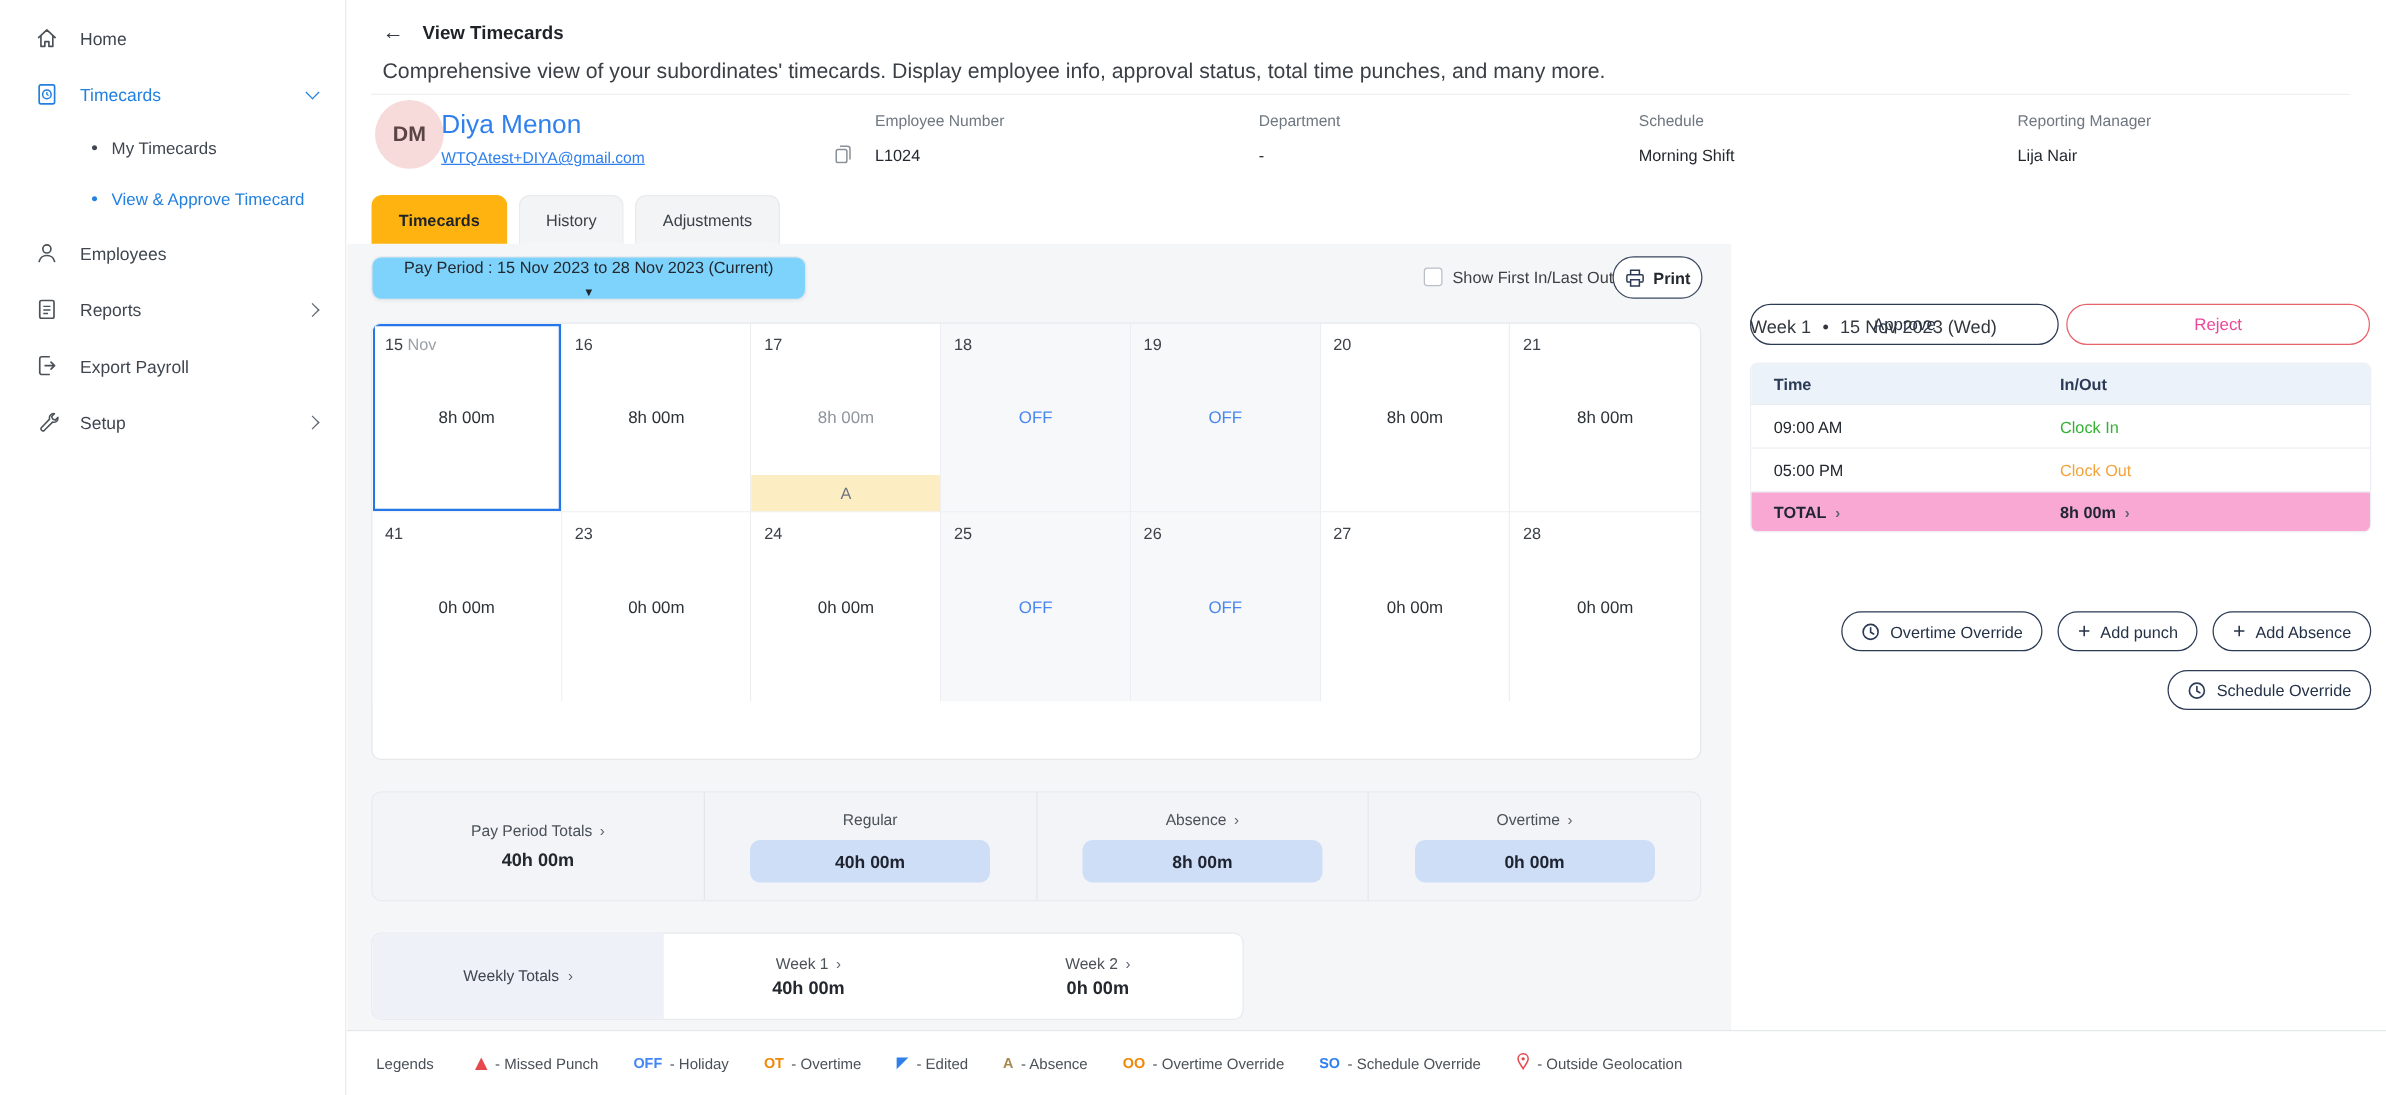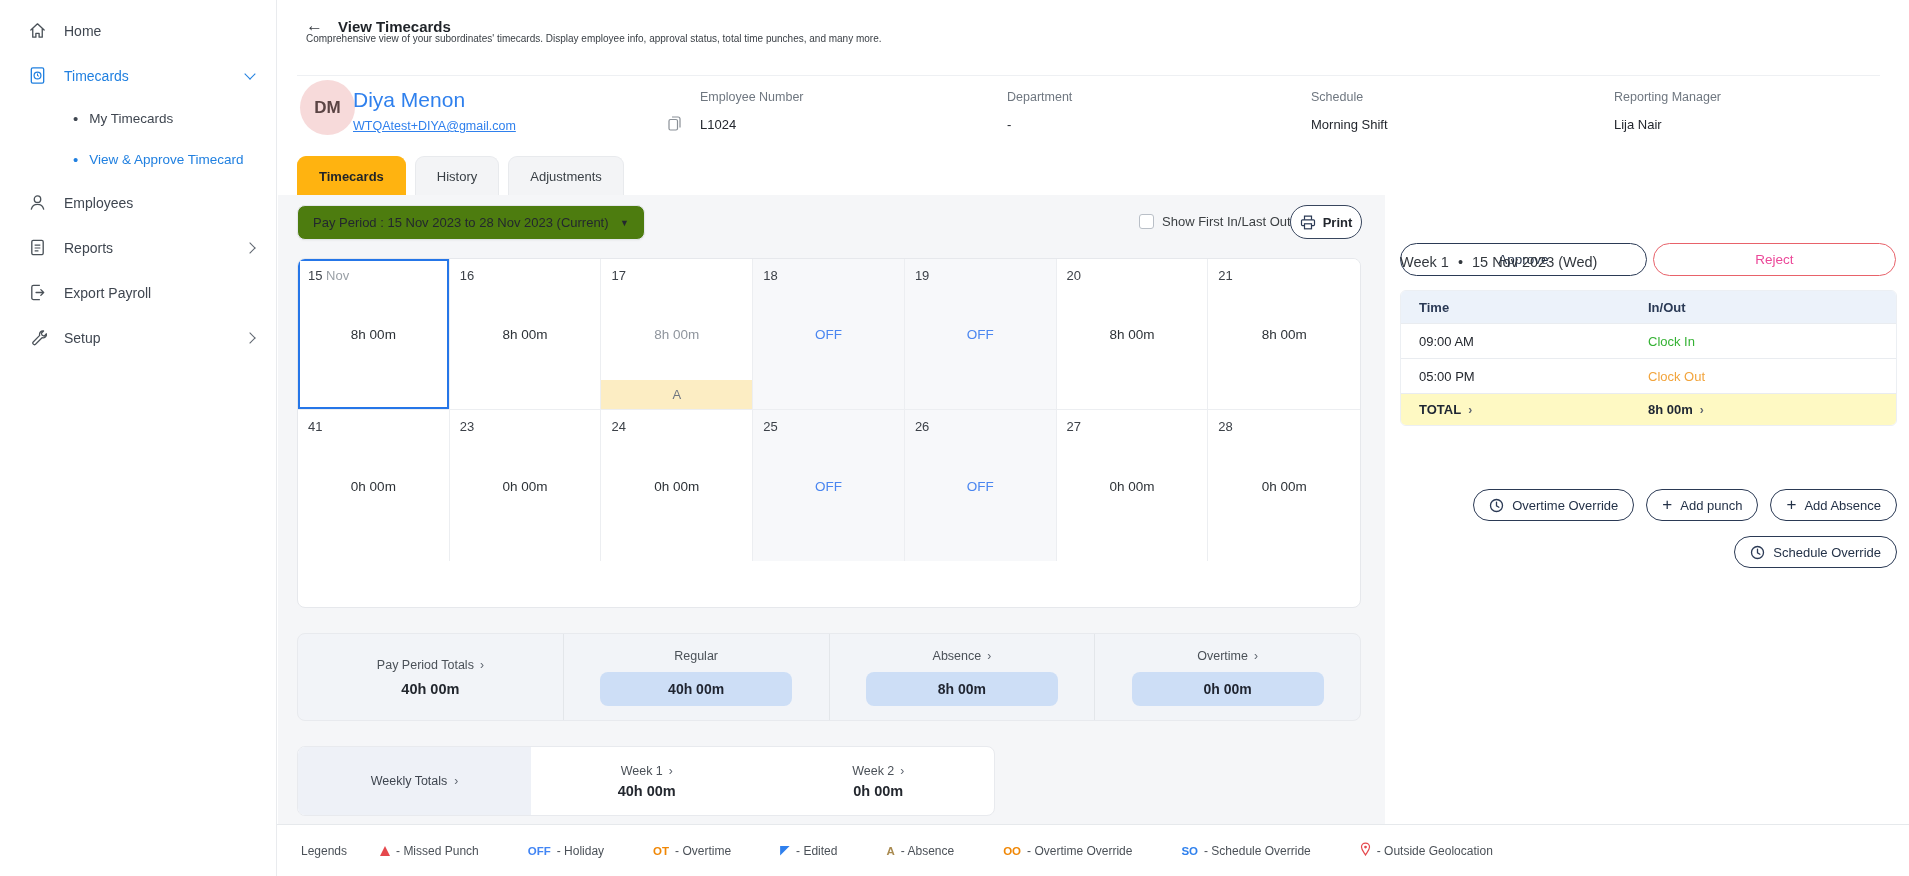--- a/index.html
+++ b/index.html
@@ -15,41 +15,41 @@
   .sub-item.active { color:#2180e0; }
   .bullet { font-size:15px; line-height:1; }
   .chev { position:absolute; right:22px; width:8px; height:8px; border-right:1.6px solid #5f6670; border-bottom:1.6px solid #5f6670; }
   .chev.down { transform:rotate(45deg); border-color:#2180e0; top:17px; }
   .chev.right { transform:rotate(-45deg); top:19px; }
 
   
   .back-title { position:absolute; left:306px; top:16px; display:flex; align-items:center; gap:15px; }
   .back-arrow { font-size:17px; color:#34393f; cursor:pointer; }
   .page-title { font-size:15px; font-weight:700; color:#1f2328; }
-  .page-desc { position:absolute; left:306px; top:33px; font-size:10px; color:#3b4046; }
+  .page-desc { position:absolute; left:306px; top:47px; font-size:17px; color:#3b4046; }
   .header-divider { position:absolute; left:297px; width:1583px; top:75px; border-top:1px solid #eef0f3; }
 
   
   .avatar { position:absolute; left:300px; top:80px; width:55px; height:55px; border-radius:50%; background:#f7dada; color:#5b4444; display:flex; align-items:center; justify-content:center; font-size:17px; font-weight:700; }
   .emp-name { position:absolute; left:353px; top:88px; font-size:21px; color:#2f80ed; }
   .emp-email { position:absolute; left:353px; top:119px; font-size:12.5px; color:#2f80ed; text-decoration:underline; cursor:pointer; }
   .field { position:absolute; top:90px; }
   .field .lbl { font-size:12.5px; color:#6f7780; }
   .field .val { margin-top:13px; font-size:13px; color:#23272e; }
   .copy-ic { position:absolute; left:668px; top:116px; }
 
   
   .tabs { position:absolute; left:297px; top:156px; display:flex; gap:9px; z-index:3; }
   .tab { height:39px; padding:0 21px; display:flex; align-items:center; font-size:13px; color:#3a4046; background:#f3f4f6; border:1px solid #e8eaed; border-bottom:none; border-radius:9px 9px 0 0; cursor:pointer; }
   .tab.active { background:#ffb310; border-color:#ffb310; color:#1f2328; font-weight:600; }
 
   .content-bg { position:absolute; left:278px; top:195px; width:1107px; height:630px; background:#f5f6f8; }
 
   
-  .pay-period { position:absolute; left:297px; top:205px; width:348px; height:35px; background:#4d7c0f; border:1px solid #e4e7eb; border-radius:8px; box-shadow:0 1px 2px rgba(0,0,0,.04); display:flex; align-items:center; justify-content:space-between; padding:0 15px; font-size:13px; color:#23272e; cursor:pointer; z-index:2; }
+  .pay-period { position:absolute; left:297px; top:205px; width:348px; height:35px; background:#7dd3fc; border:1px solid #e4e7eb; border-radius:8px; box-shadow:0 1px 2px rgba(0,0,0,.04); display:flex; align-items:center; justify-content:space-between; padding:0 15px; font-size:13px; color:#23272e; cursor:pointer; z-index:2;flex-direction:column; }
   .pay-period .caret { font-size:9px; color:#23272e; }
   .show-check { position:absolute; left:1139px; top:214px; display:flex; align-items:center; gap:8px; font-size:13px; color:#3c4043; z-index:2; }
   .cbx { width:15px; height:15px; background:#fff; border:1.5px solid #b9bfc7; border-radius:3px; cursor:pointer; }
   .print-btn { position:absolute; left:1290px; top:205px; width:72px; height:34px; background:#fff; border:1px solid #38465e; border-radius:17px; display:flex; align-items:center; justify-content:center; gap:7px; font-size:13px; font-weight:600; color:#23272e; cursor:pointer; z-index:2; }
 
   
   .calendar { position:absolute; left:297px; top:258px; width:1064px; height:350px; background:#fff; border:1px solid #e6e8ec; border-radius:8px; overflow:hidden; z-index:2; }
   .cal-head { display:flex; height:46px; align-items:center; border-bottom:1px solid #e6e8ec; }
   .cal-head .hd { width:151.9px; padding-left:16px; font-size:13.5px; font-weight:500; color:#31363c; }
   .cal-row { display:flex; height:151px; }
@@ -83,21 +83,21 @@
 
   
   .btn { background:#fff; border:1px solid #2b3a55; border-radius:17px; color:#243248; display:flex; align-items:center; justify-content:center; font-size:13.5px; font-weight:500; cursor:pointer;margin-top:44px; }
   .approve-btn { position:absolute; left:1400px; top:199px; width:247px; height:33px; }
   .reject-btn { position:absolute; left:1653px; top:199px; width:243px; height:33px; border-color:#e8626a; color:#ec4899; }
   .week-title { position:absolute; left:1400px; top:254px; font-size:14.5px; color:#33383e; display:flex; gap:9px; align-items:center; }
   .punch-table { position:absolute; left:1400px; top:290px; width:497px; border:1px solid #eceff3; border-radius:6px; overflow:hidden; background:#fff; }
   .pt-row { display:flex; align-items:center; height:35px; font-size:13px; border-bottom:1px solid #e9ecf0; background:#fff; }
   .pt-row:last-child { border-bottom:none; }
   .pt-row.head { height:33px; background:#ecf2fa; font-weight:600; color:#2b3a55; }
-  .pt-row.total { height:31px; background:#fef9c3; font-weight:700; color:#1e2633; }
+  .pt-row.total { height:31px; background:#f9a8d4; font-weight:700; color:#1e2633; }
   .pt-row .c1 { width:247px; padding-left:18px; display:flex; gap:7px; align-items:center; }
   .pt-row .c2 { flex:1; display:flex; gap:7px; align-items:center; }
   .stat-in { color:#35b234; }
   .stat-out { color:#f2a43c; }
   .actions-row1 { position:absolute; left:1400px; top:445px; width:497px; display:flex; justify-content:flex-end; gap:12px; }
   .actions-row2 { position:absolute; left:1400px; top:492px; width:497px; display:flex; justify-content:flex-end; }
   .panel-btn { height:32px; padding:0 15px; gap:8px; font-size:13px; }
   .plus { font-size:17px; font-weight:400; line-height:1; margin-top:-2px; }
 
   
@@ -392,21 +392,21 @@
     <svg width="15" height="15" viewBox="0 0 15 15">
         <circle cx="7.5" cy="7.5" r="6" stroke="#2b3a55" fill="none" stroke-width="1.3"></circle>
         <path d="M7.5 4.2v3.6l2.4 1.4" stroke="#2b3a55" stroke-width="1.3" fill="none" stroke-linecap="round"></path>
       </svg>
     <span>Schedule Override</span>
   </div>
 </div>
 
 <div class="footer">
   <span class="legend-title">Legends</span>
-  <div style="display:flex;align-items:center;gap:49px">
+  <div style="display:flex;align-items:center;gap:28px">
       <div class="legend-item">
         <span class="tri-up" style="border-bottom-color: rgb(229, 72, 77);"></span>
         <span> - Missed Punch</span>
       </div>
       <div class="legend-item">
         <span class="lg-key" style="color: rgb(66, 133, 244);">OFF</span>
         <span> - Holiday</span>
       </div>
       <div class="legend-item">
         <span class="lg-key" style="color: rgb(240, 135, 5);">OT</span>

